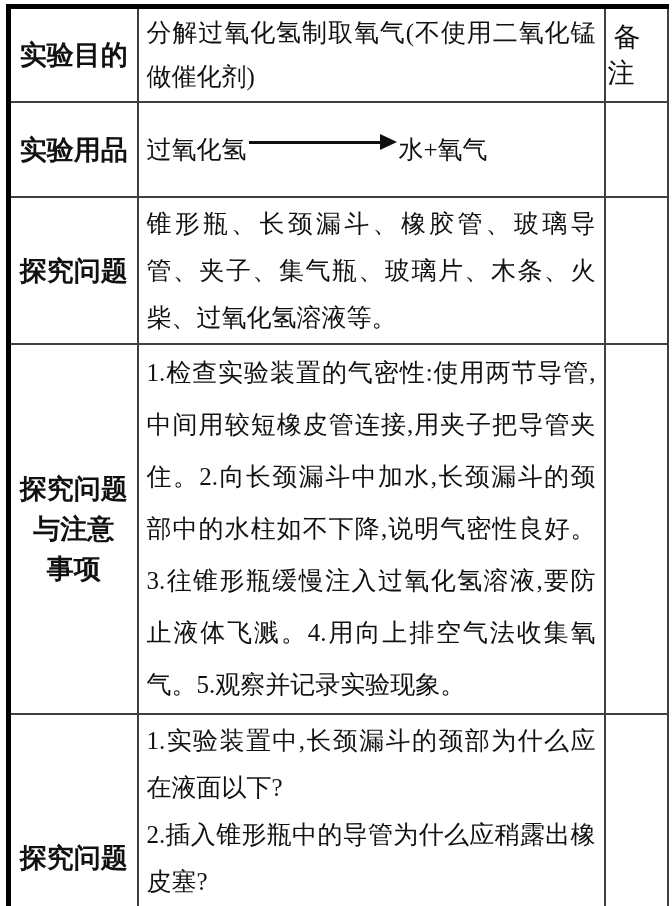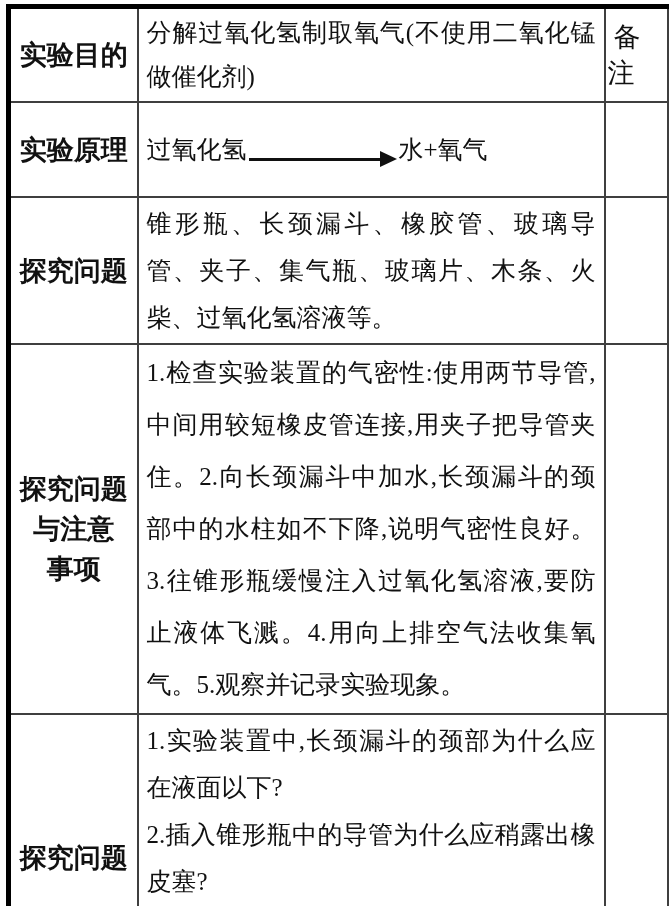--- a/index.html
+++ b/index.html
@@ -59,21 +59,21 @@
   .r-principle { height: 65px; }
   .r-supplies  { height: 141px; }
   .r-steps     { height: 322px; }
   .r-questions { height: 235px; }
   .r-purpose   .content-cell { line-height: 44px; }
   .r-supplies  .content-cell { line-height: 47px; }
   .r-steps     .content-cell { line-height: 52px; border-radius: 18px; }
   .r-questions .content-cell { line-height: 47px; }
 
   .reaction {
-    display: flex; align-items: flex-end;
+    display: flex; align-items: flex-start;
     font-family: "Liberation Serif", serif;
     font-size: 25px;
     white-space: nowrap;
   }
   .rx-arrow {
     display: inline-flex; align-items: center;
     width: 148px; margin: 0 2px;
     position: relative; top: 1px;
   }
   .rx-arrow .shaft { flex: 1; height: 3px; background: #101010; }
@@ -96,21 +96,21 @@
       </colgroup>
 
     <tbody>
         <tr class="r-purpose">
       <td class="label-cell">实验目的</td>
       <td class="content-cell">分解过氧化氢制取氧气(不使用二氧化锰做催化剂)</td>
       <td class="remark-cell">备注</td>
     </tr>
 
     <tr class="r-principle">
-      <td class="label-cell">实验原理</td>
+      <td class="label-cell">实验用品</td>
       <td class="content-cell">
         <span class="reaction">
           <span>过氧化氢</span>
           <span class="rx-arrow">
             <span class="shaft"></span>
                 <span class="head"></span>
           </span>
           <span>水+氧气</span>
         </span>
       </td>

